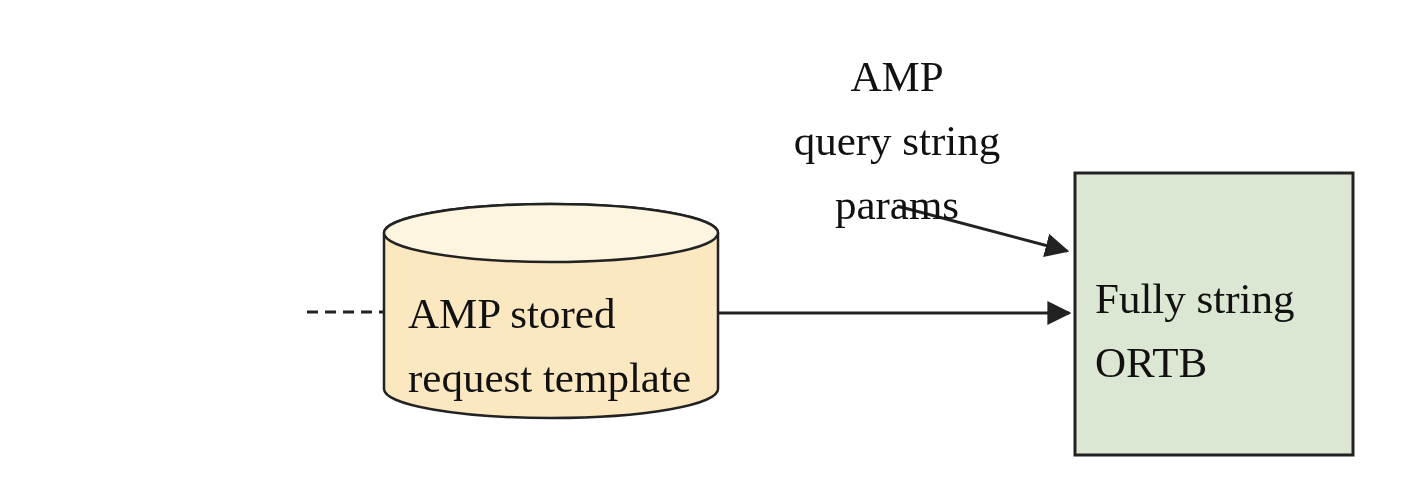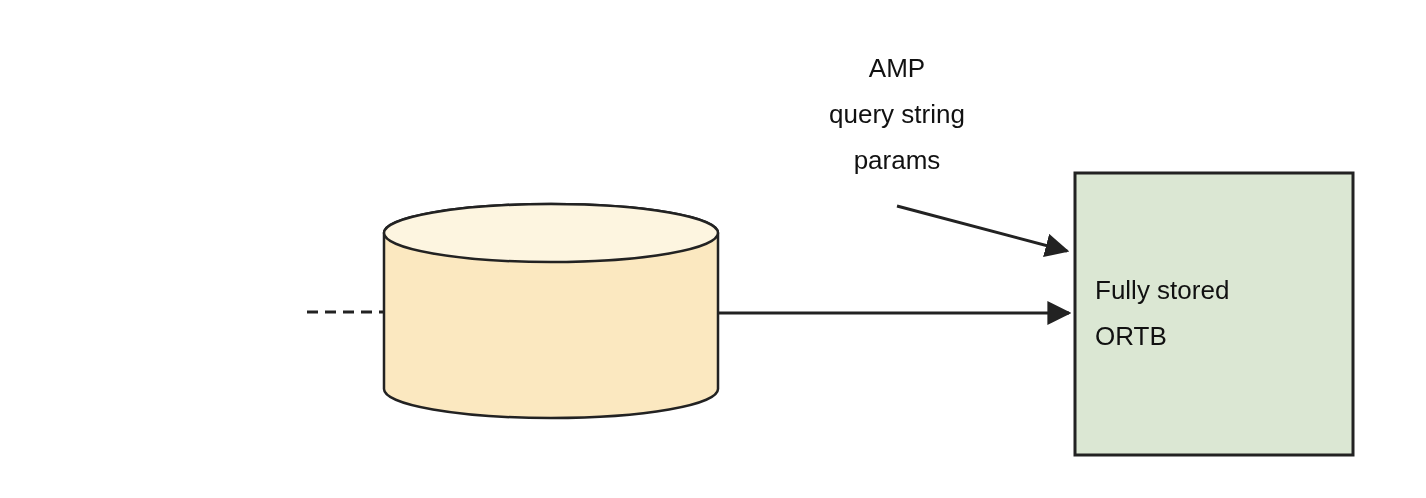--- a/index.html
+++ b/index.html
@@ -18,24 +18,25 @@
   .canvas svg.shapes {
     position: absolute;
     left: 0;
     top: 0;
     width: 1426px;
     height: 498px;
   }
   .label {
     position: absolute;
     color: #111111;
-    font-size: 26px;
-    line-height: 46px;
+    font-size: 43px;
+    line-height: 64px;
     white-space: pre-line;
     letter-spacing: 0;
+    font-family: Liberation Serif, serif;
   }
   .label.centered {
     text-align: center;
   }
 </style>
 </head>
 <body>
 
 <div class="canvas">
 
@@ -53,21 +54,23 @@
     <ellipse cx="551" cy="233" rx="167" ry="29" stroke="#222222" stroke-width="2.5" fill="#fdf5e0"></ellipse>
 
     <line x1="718" y1="313" x2="1069" y2="313" stroke="#222222" stroke-width="3" marker-end="url(#arrowhead)"></line>
 
     <line x1="897" y1="206" x2="1067" y2="251" stroke="#222222" stroke-width="3" marker-end="url(#arrowhead)"></line>
 
     <rect x="1075" y="173" width="278" height="282" stroke="#222222" stroke-width="3" fill="#dbe7d3"></rect>
   </svg>
 
 
+  <div class="label" style="left: 408px; top: 282px;">AMP stored
+request template</div>
 
   <div class="label centered" style="left: 787px; top: 45px; width: 220px;">AMP
 query string
 params</div>
 
-  <div class="label" style="left: 1095px; top: 267px;">Fully stored
+  <div class="label" style="left: 1095px; top: 267px;">Fully string
 ORTB</div>
 
 </div>
 
 </body></html>

